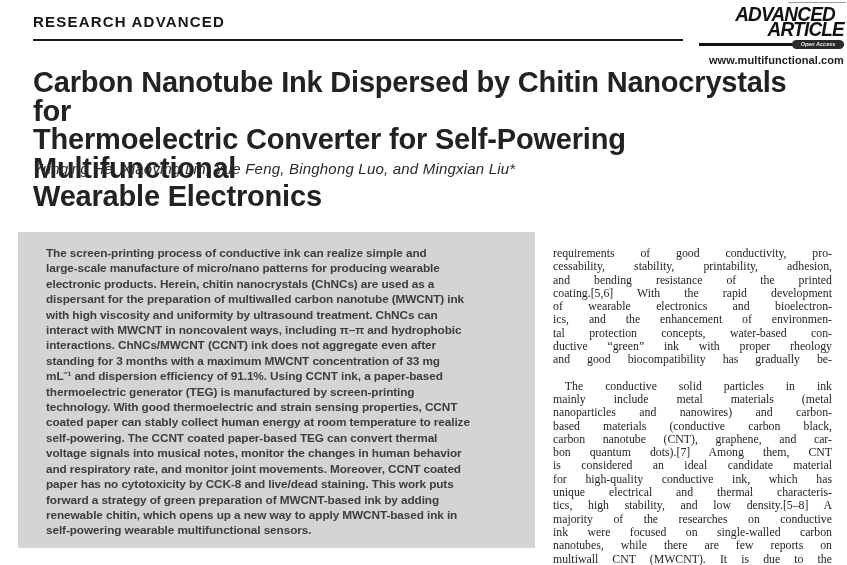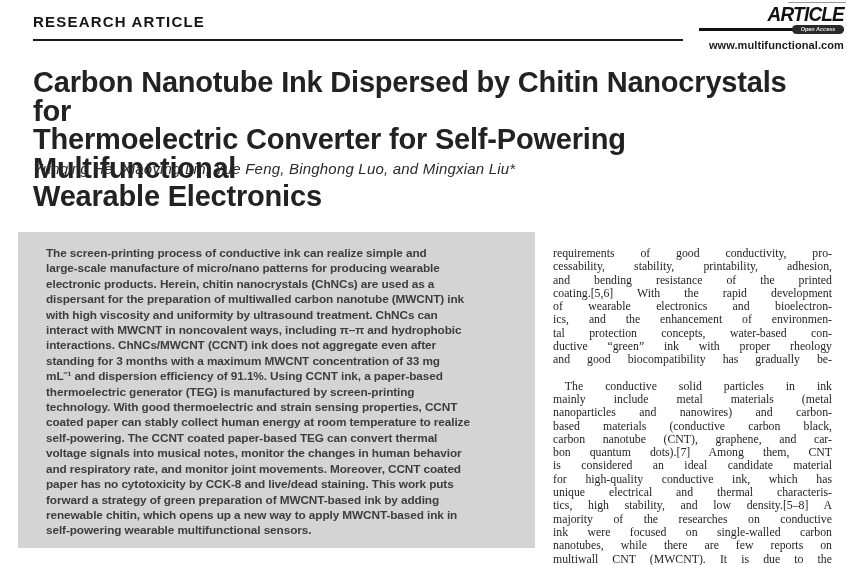--- a/index.html
+++ b/index.html
@@ -144,25 +144,26 @@
       #3a3a3a 5px 9px, transparent 9px 12px,
       #3a3a3a 12px 14px, transparent 14px 19px);
     opacity: 0.75;
   }
 </style>
 </head>
 <body>
 
 <div class="page">
 
-  <div class="article-type">RESEARCH ARTICLE</div>
+  <div class="article-type">RESEARCH ADVANCED</div>
   <div class="header-rule"></div>
   <div class="top-right-line"></div>
 
   <div class="logo-block">
+    <div class="logo-line1">ADVANCED</div>
     <div class="logo-line2">ARTICLE</div>
     <div class="logo-underline-row">
       <div class="logo-underline"></div>
       <div class="open-access-pill">Open Access</div>
     </div>
     <div class="website">www.multifunctional.com</div>
   </div>
 
   <h1 class="paper-title">Carbon Nanotube Ink Dispersed by Chitin Nanocrystals for
 Thermoelectric Converter for Self-Powering Multifunctional

